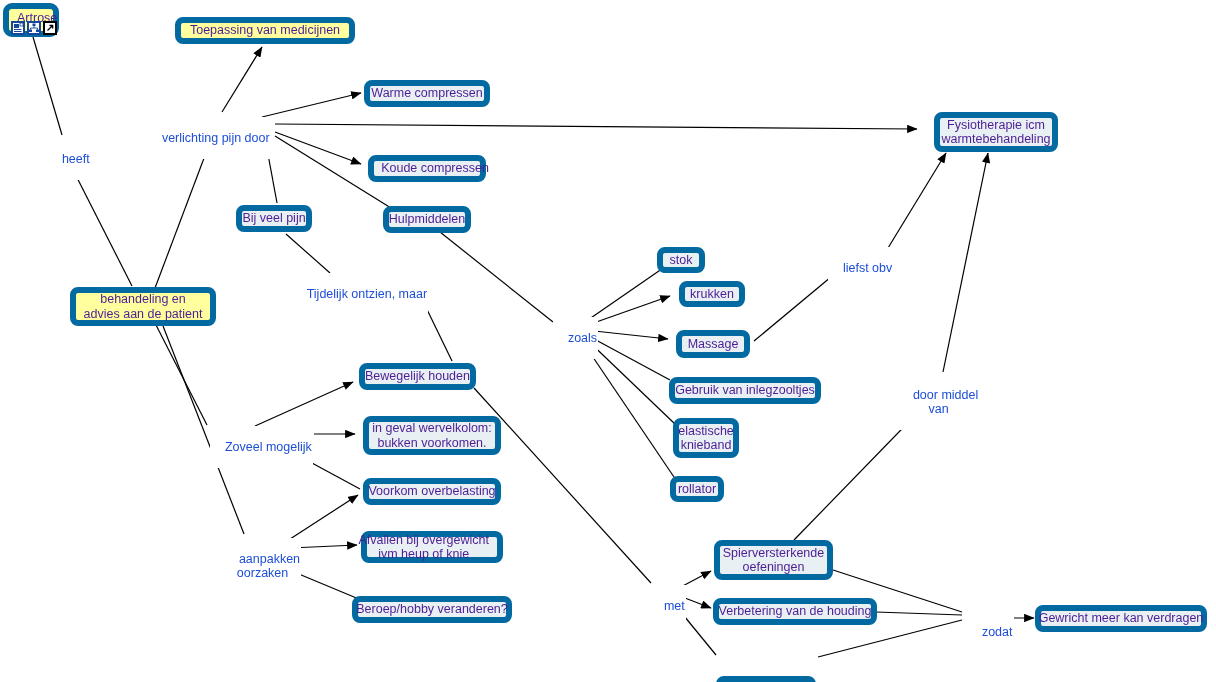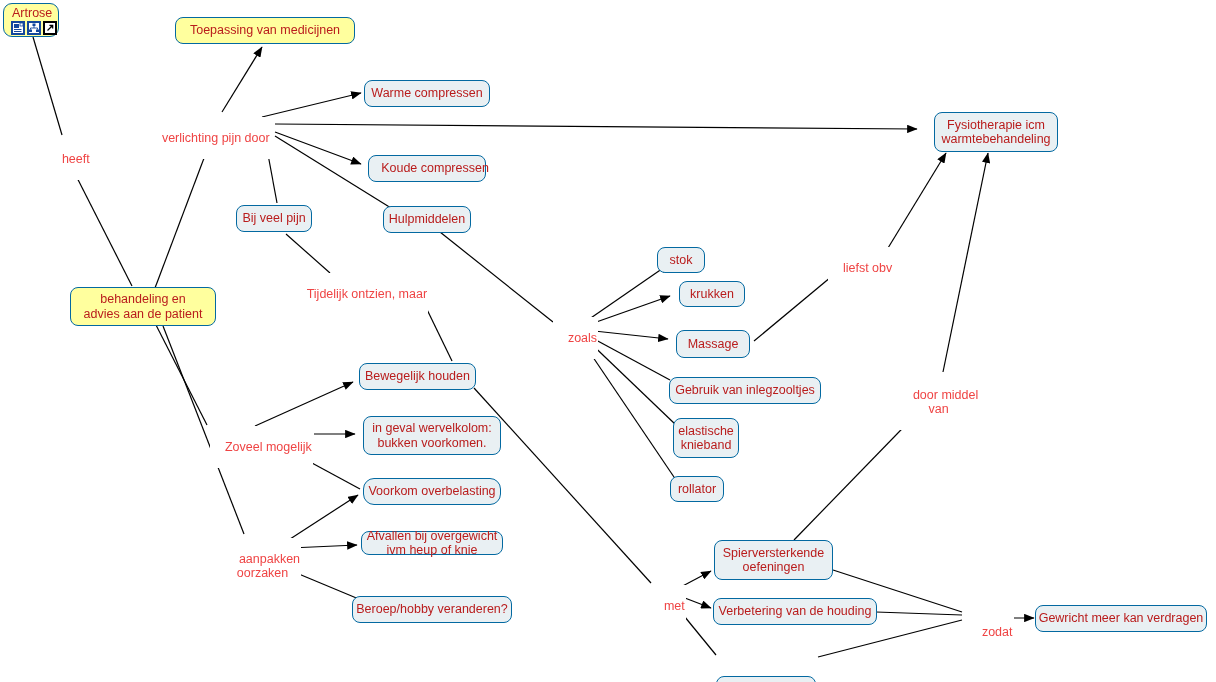--- a/index.html
+++ b/index.html
@@ -20,41 +20,41 @@
     width:1216px; height:682px;
     pointer-events:none;
   }
   .node{
     position:absolute;
     box-sizing:border-box;
     display:flex;
     align-items:center;
     justify-content:center;
     text-align:center;
-    border:1px solid #0369a1;
+    border:6px solid #0369a1;
     border-radius:8px;
     background:#e9f0f3;
-    color:#b91c1c;
+    color:#4c1d95;
     font-size:12.5px;
     line-height:14.5px;
     padding:3px 8px;
     white-space:pre;
     z-index:3;
   }
   .node.yellow{ background:#ffff9e; }
   .node.root{
     border-radius:9px;
     padding:2px 8px 14px 8px;
     align-items:flex-start;
     justify-content:flex-start;
     font-size:12.5px;
   }
   .edge-label{
     position:absolute;
-    color:#ef4444;
+    color:#1d4ed8;
     font-size:12.5px;
     line-height:14px;
     background:#ffffff;
     white-space:pre;
     text-align:center;
     z-index:2;
     padding:0 1px;
   }
   .icon-row{
     position:absolute;
@@ -242,25 +242,25 @@
 
   <div class="node" style="left:359px; top:363px; width:117px; height:27px;">
     <span>Bewegelijk houden</span>
   </div>
 
   <div class="node" style="left:363px; top:416px; width:138px; height:39px;">
     <span>in geval wervelkolom:
 bukken voorkomen.</span>
   </div>
 
-  <div class="node" style="left:363px; top:478px; width:138px; height:27px;border-radius:11px;">
+  <div class="node" style="left:363px; top:478px; width:138px; height:27px;">
     <span>Voorkom overbelasting</span>
   </div>
 
-  <div class="node" style="left:361px; top:531px; width:142px; height:24px;">
+  <div class="node" style="left:361px; top:531px; width:142px; height:32px;justify-content:flex-end;">
     <span>Afvallen bij overgewicht
 ivm heup of knie</span>
   </div>
 
   <div class="node" style="left:352px; top:596px; width:160px; height:27px;">
     <span>Beroep/hobby veranderen?</span>
   </div>
 
   <div class="node" style="left:714px; top:540px; width:119px; height:40px;">
     <span>Spierversterkende

